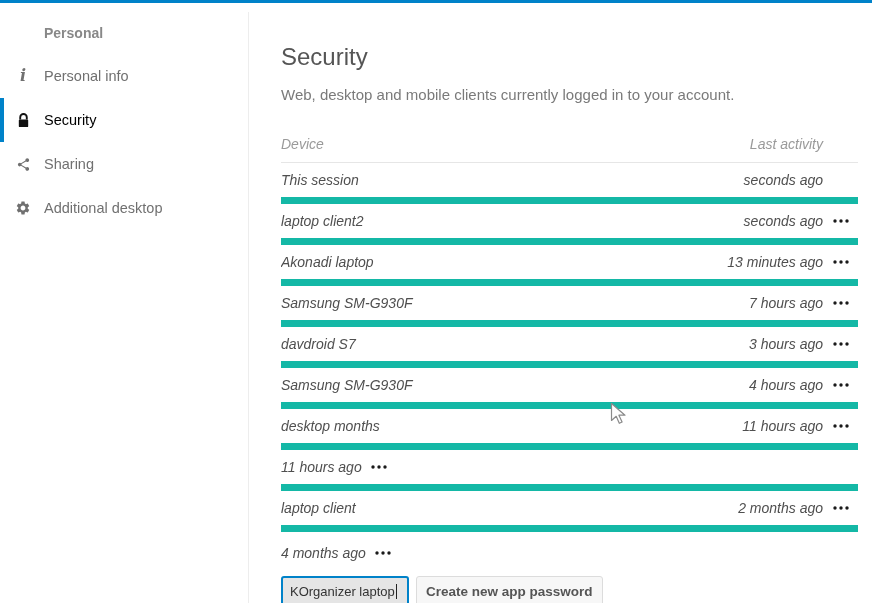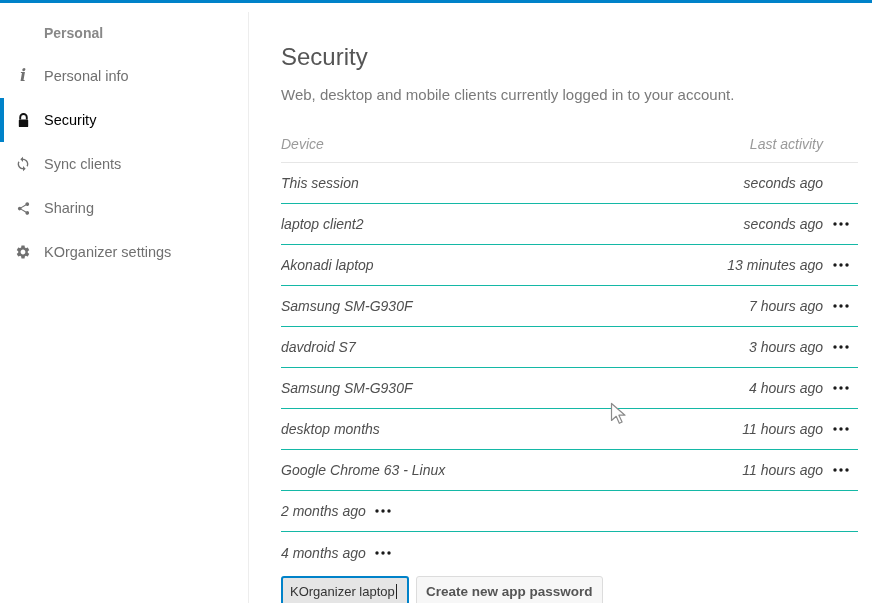--- a/index.html
+++ b/index.html
@@ -23,21 +23,21 @@
                 font-size:16px; color:#707070; line-height:1; }
 
   
   .main { flex:1; padding:30px 14px 0 32px; }
   h2.title { font-size:24px; font-weight:normal; color:#555; line-height:30px; }
   .subtitle { margin-top:14px; font-size:15px; color:#7a7a7a; }
 
   .table { margin-top:22px;font-style:italic; }
   .thead { display:flex; align-items:center; height:38px; border-bottom:1px solid #e6e6e6;
            color:#9a9a9a; font-size:14px; }
-  .row { display:flex; align-items:center; height:41px; border-bottom:1px solid #14b8a6;
+  .row { display:flex; align-items:center; height:41px; border-bottom:7px solid #14b8a6;
          font-size:14px; color:#4f4f4f; }
   .row:last-child { border-bottom:none; }
   .c-device { flex:1; white-space:nowrap; overflow:hidden; }
   .c-activity { text-align:right; white-space:nowrap; }
   .c-actions { width:35px; display:flex; justify-content:center; flex:none; }
   .menu-btn { border:none; background:none; padding:4px 2px; cursor:pointer; display:flex; }
 
   
   .footer { margin-top:3px; display:flex; align-items:center; }
   .fake-input { width:128px; height:31px; border:2px solid #0082c9; border-radius:3px;
@@ -70,45 +70,37 @@
     <div class="nav-item active">
       <span class="ic">
         <svg width="15" height="17" viewBox="0 0 16 18">
           <path d="M4.5 8 V5.5 a3.5 3.5 0 0 1 7 0 V8" fill="none" stroke="#111" stroke-width="2"></path>
           <rect x="3" y="8" width="10" height="8" rx="1" fill="#111"></rect>
         </svg>
       </span>
       <span>Security</span>
     </div>
 
-    <div class="nav-item">
-      <span class="ic">
-        <svg width="16" height="16" viewBox="0 0 24 24" fill="#707070">
-          <path d="M12 4V1L8 5l4 4V6c3.31 0 6 2.69 6 6 0 1.01-.25 1.97-.7 2.8l1.46 1.46A7.93 7.93 0 0 0 20 12c0-4.42-3.58-8-8-8zm0 14c-3.31 0-6-2.69-6-6 0-1.01.25-1.97.7-2.8L5.24 7.74A7.93 7.93 0 0 0 4 12c0 4.42 3.58 8 8 8v3l4-4-4-4v3z"></path>
-        </svg>
-      </span>
-      <span>Sync clients</span>
-    </div>
 
     <div class="nav-item">
       <span class="ic">
         <svg width="15" height="15" viewBox="0 0 24 24" fill="#707070">
           <path d="M18 16.08c-.76 0-1.44.3-1.96.77L8.91 12.7c.05-.23.09-.46.09-.7s-.04-.47-.09-.7l7.05-4.11c.54.5 1.25.81 2.04.81 1.66 0 3-1.34 3-3s-1.34-3-3-3-3 1.34-3 3c0 .24.04.47.09.7L8.04 9.81C7.5 9.31 6.79 9 6 9c-1.66 0-3 1.34-3 3s1.34 3 3 3c.79 0 1.5-.31 2.04-.81l7.12 4.16c-.05.21-.08.43-.08.65 0 1.61 1.31 2.92 2.92 2.92 1.61 0 2.92-1.31 2.92-2.92s-1.31-2.92-2.92-2.92z"></path>
         </svg>
       </span>
       <span>Sharing</span>
     </div>
 
     <div class="nav-item">
       <span class="ic">
         <svg width="16" height="16" viewBox="0 0 24 24" fill="#707070">
           <path d="M19.14 12.94c.04-.3.06-.61.06-.94 0-.32-.02-.64-.07-.94l2.03-1.58c.18-.14.23-.41.12-.61l-1.92-3.32c-.12-.22-.37-.29-.59-.22l-2.39.96c-.5-.38-1.03-.7-1.62-.94l-.36-2.54c-.04-.24-.24-.41-.48-.41h-3.84c-.24 0-.43.17-.47.41l-.36 2.54c-.59.24-1.13.57-1.62.94l-2.39-.96c-.22-.08-.47 0-.59.22L2.74 8.87c-.12.21-.08.47.12.61l2.03 1.58c-.05.3-.09.63-.09.94s.02.64.07.94l-2.03 1.58c-.18.14-.23.41-.12.61l1.92 3.32c.12.22.37.29.59.22l2.39-.96c.5.38 1.03.7 1.62.94l.36 2.54c.05.24.24.41.48.41h3.84c.24 0 .44-.17.47-.41l.36-2.54c.59-.24 1.13-.56 1.62-.94l2.39.96c.22.08.47 0 .59-.22l1.92-3.32c.12-.22.07-.47-.12-.61l-2.01-1.58zM12 15.6c-1.98 0-3.6-1.62-3.6-3.6s1.62-3.6 3.6-3.6 3.6 1.62 3.6 3.6-1.62 3.6-3.6 3.6z"></path>
         </svg>
       </span>
-      <span>KOrganizer settings</span>
+      <span>Additional desktop</span>
     </div>
   </nav>
 
   <section class="main">
     <h2 class="title">Security</h2>
     <p class="subtitle">Web, desktop and mobile clients currently logged in to your account.</p>
 
     <div class="table">
       <div class="thead">
         <span class="c-device">Device</span>
@@ -200,34 +192,34 @@
               <svg width="16" height="4" viewBox="0 0 16 4">
                 <circle cx="2" cy="2" r="1.7" fill="#1a1a1a"></circle>
                 <circle cx="8" cy="2" r="1.7" fill="#1a1a1a"></circle>
                 <circle cx="14" cy="2" r="1.7" fill="#1a1a1a"></circle>
               </svg>
             </button>
           </span>
       </div>
 
       <div class="row">
-        <span class="c-device">Google Chrome 63 - Linux</span>
         <span class="c-activity">11 hours ago</span>
         <span class="c-actions">
             <button class="menu-btn">
               <svg width="16" height="4" viewBox="0 0 16 4">
                 <circle cx="2" cy="2" r="1.7" fill="#1a1a1a"></circle>
                 <circle cx="8" cy="2" r="1.7" fill="#1a1a1a"></circle>
                 <circle cx="14" cy="2" r="1.7" fill="#1a1a1a"></circle>
               </svg>
             </button>
           </span>
       </div>
 
       <div class="row">
+        <span class="c-device">laptop client</span>
         <span class="c-activity">2 months ago</span>
         <span class="c-actions">
             <button class="menu-btn">
               <svg width="16" height="4" viewBox="0 0 16 4">
                 <circle cx="2" cy="2" r="1.7" fill="#1a1a1a"></circle>
                 <circle cx="8" cy="2" r="1.7" fill="#1a1a1a"></circle>
                 <circle cx="14" cy="2" r="1.7" fill="#1a1a1a"></circle>
               </svg>
             </button>
           </span>

